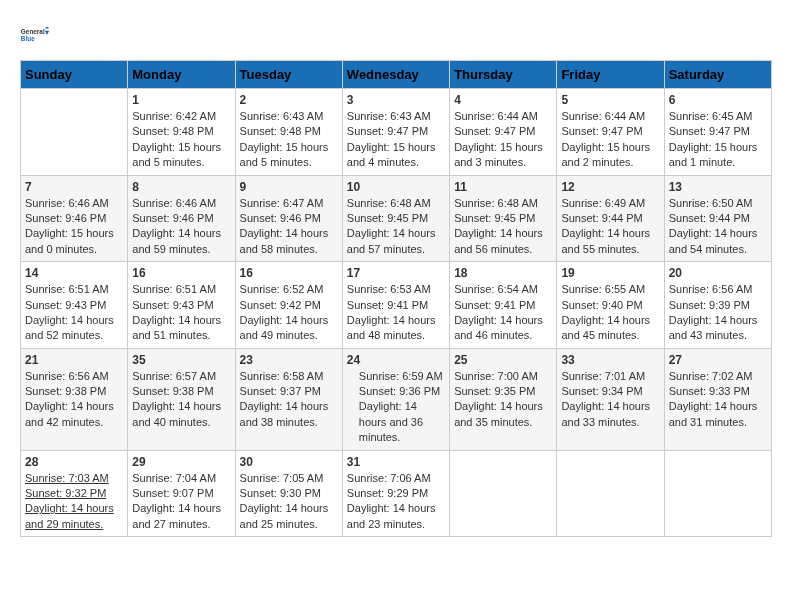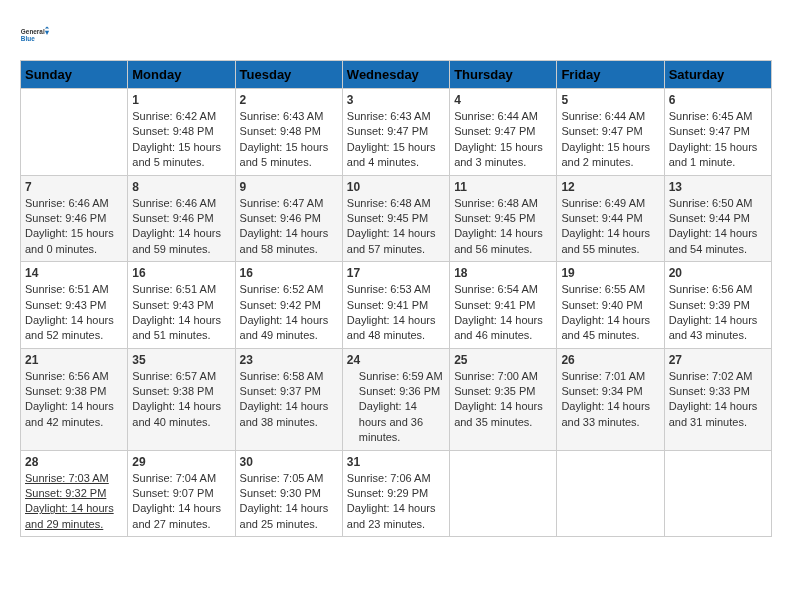--- a/index.html
+++ b/index.html
@@ -261,21 +261,21 @@
 Sunset: 9:36 PM
 Daylight: 14 hours and 36 minutes.</div>
         </td>
         <td>
           <div class="day-number">25</div>
           <div class="day-info" style="white-space: pre-line;">Sunrise: 7:00 AM
 Sunset: 9:35 PM
 Daylight: 14 hours and 35 minutes.</div>
         </td>
         <td>
-          <div class="day-number">26</div>
+          <div class="day-number">33</div>
           <div class="day-info" style="white-space: pre-line;">Sunrise: 7:01 AM
 Sunset: 9:34 PM
 Daylight: 14 hours and 33 minutes.</div>
         </td>
         <td>
           <div class="day-number">27</div>
           <div class="day-info" style="white-space: pre-line;">Sunrise: 7:02 AM
 Sunset: 9:33 PM
 Daylight: 14 hours and 31 minutes.</div>
         </td>

